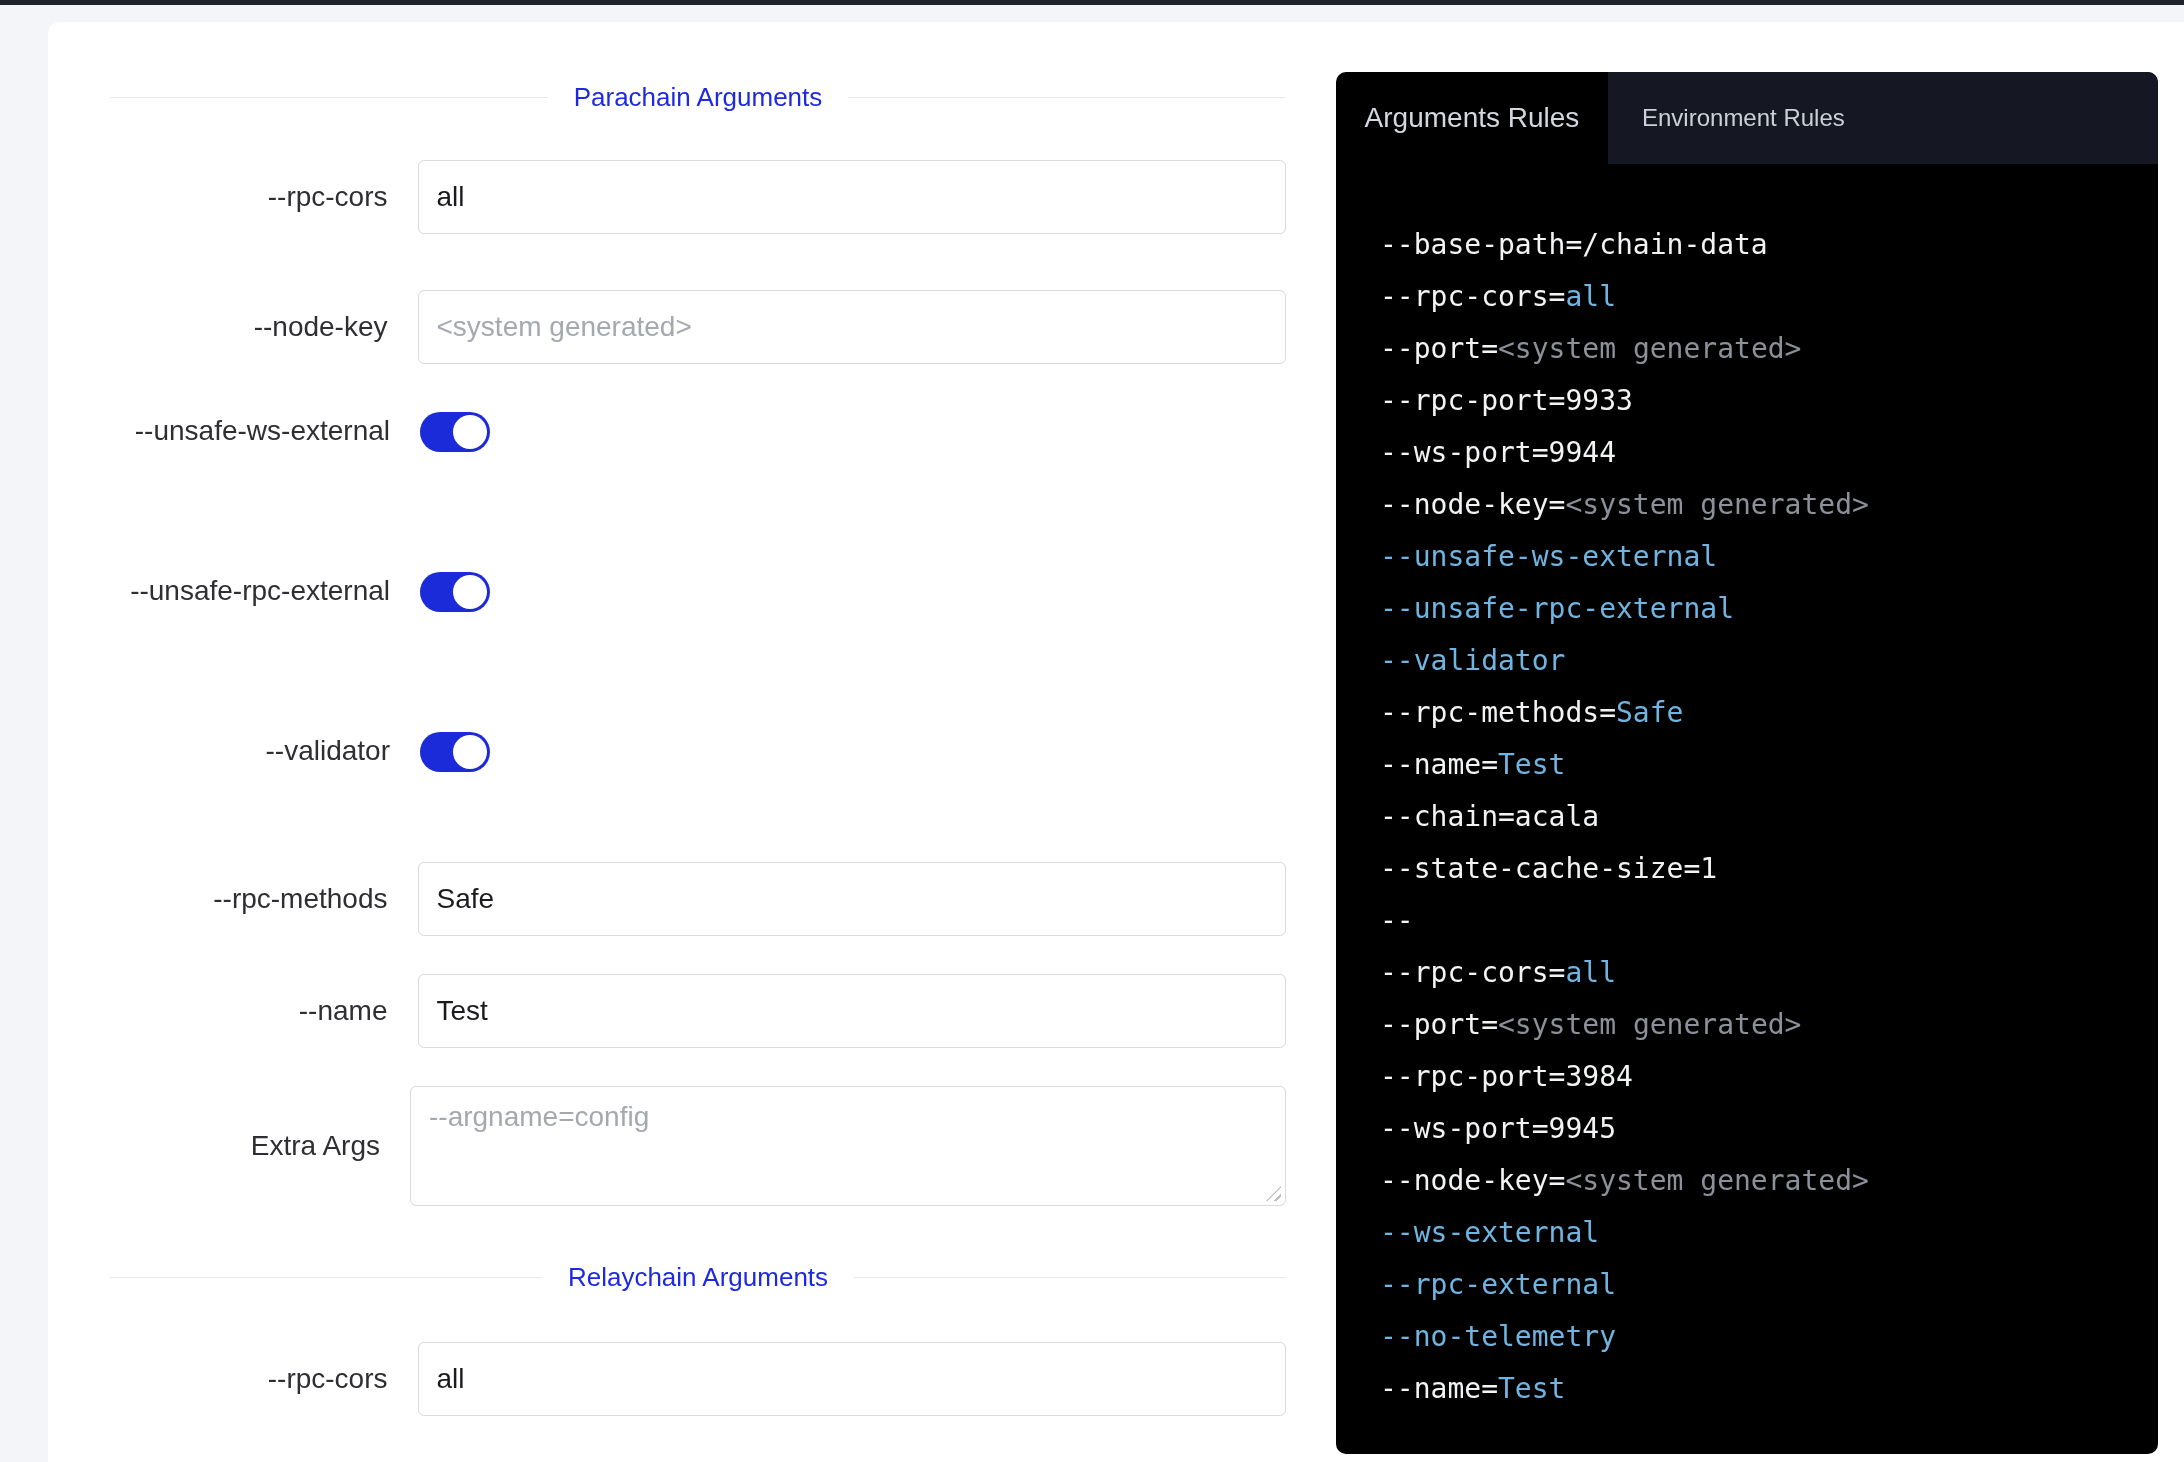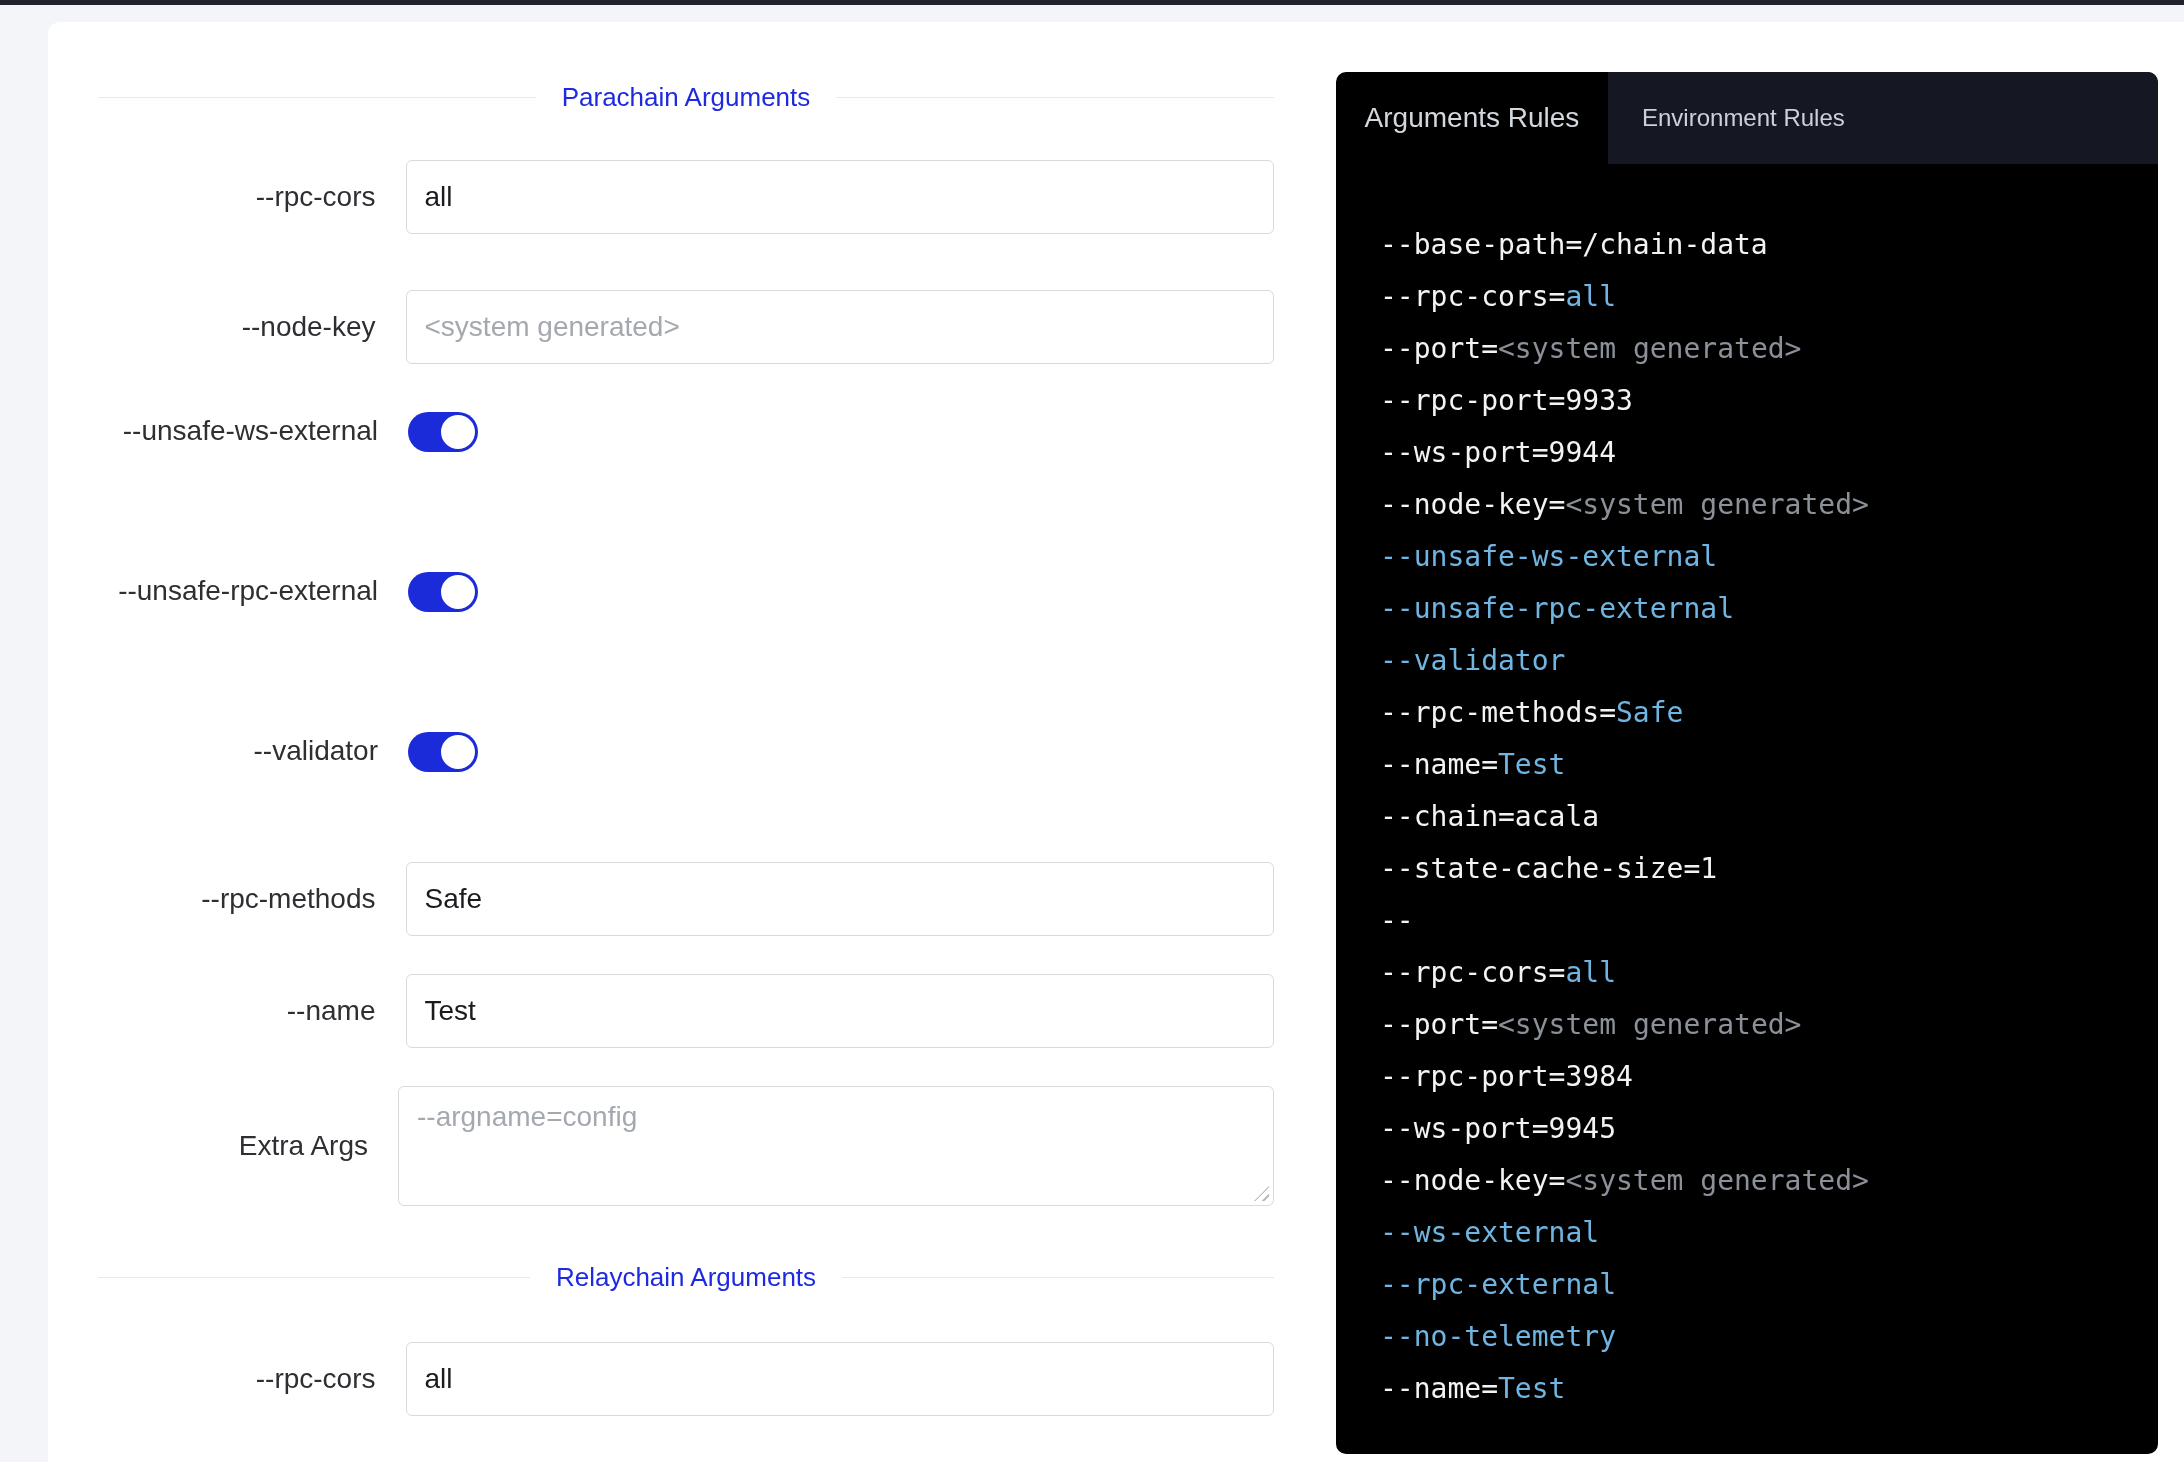--- a/index.html
+++ b/index.html
@@ -5,21 +5,21 @@
   * { margin:0; padding:0; box-sizing:border-box; }
   html,body { width:2184px; height:1462px; overflow:hidden;
     font-family:"Liberation Sans", sans-serif; background:#f3f5f9; }
 
   .top-strip { position:absolute; top:0; left:0; right:0; height:5px; background:#20232e; }
 
   .card { position:absolute; left:48px; top:22px; right:0; bottom:0;
     background:#ffffff; border-top-left-radius:12px; }
 
   
-  .form-col { position:absolute; left:50px; top:0; width:1176px; padding-top:60px; }
+  .form-col { position:absolute; left:62px; top:0; width:1176px; padding-top:60px; }
 
   .section-divider { display:flex; align-items:center; height:30px; }
   .section-divider .line { flex:1; height:1px; background:#e7e9ec; }
   .divider-title { padding:0 26px; font-size:26px; color:#1e2ae0; white-space:nowrap; }
 
   .form-row { display:flex; column-gap:30px; align-items:center; }
   .toggle-row { align-items:flex-start; min-height:80px; }
 
   .f-label { width:280px; text-align:right; font-size:28px; line-height:38px; color:#2e2e33; }
 

